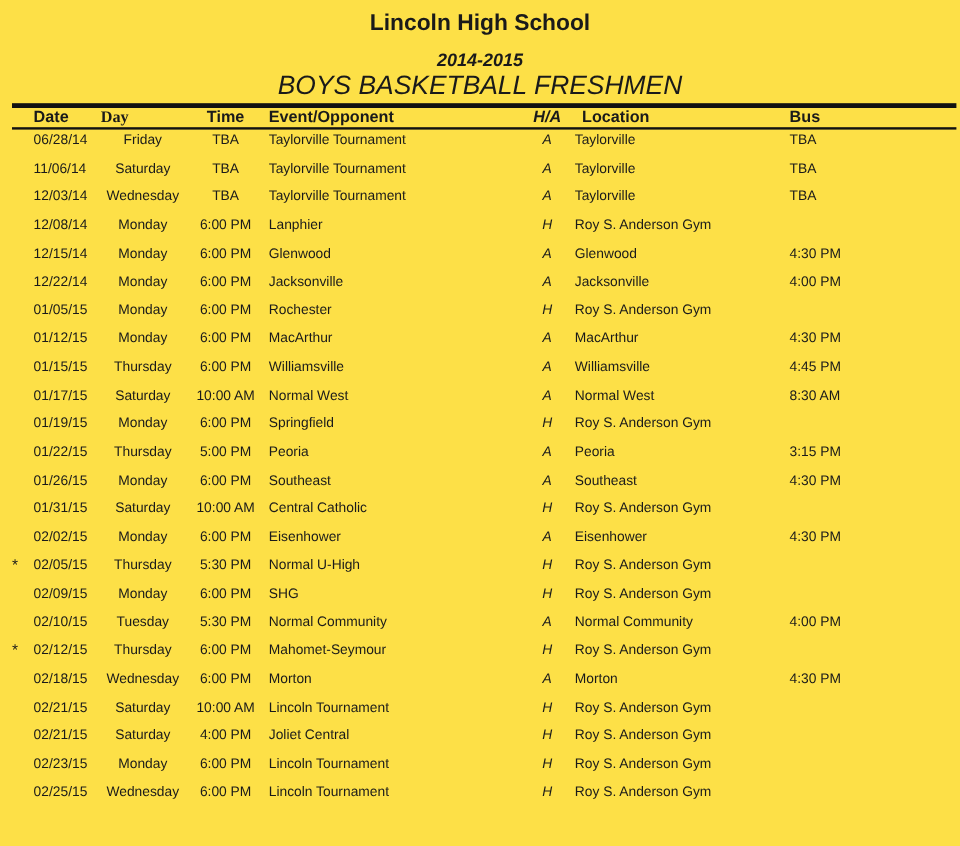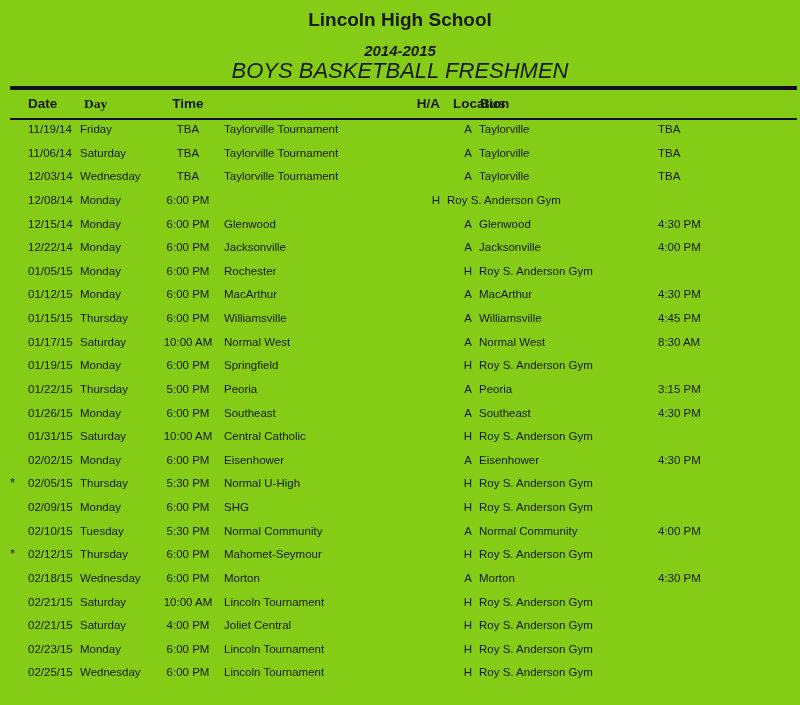--- a/index.html
+++ b/index.html
@@ -6,21 +6,21 @@
     margin: 0;
     padding: 0;
     background: #ffffff;
     font-family: "Liberation Sans", sans-serif;
     color: #1a1a1a;
   }
   .page {
     position: relative;
     width: 800px;
     height: 705px;
-    background: #84cc16;
+    background: #fde047;
     overflow: hidden;
   }
   .titles {
     text-align: center;
     padding-top: 9px;
   }
   .school-name {
     font-size: 19px;
     font-weight: bold;
     line-height: 21px;
@@ -48,41 +48,41 @@
     width: 787px;
     background: #111111;
   }
   .rule.thick { height: 3.5px; margin-top: 3px; }
   .rule.thin  { height: 2px; }
   .grid {
     display: grid;
     grid-template-columns: 26px 54px 78px 60px 222px 32px 178px 1fr;
   }
   .header-row {
-    height: 28px;
+    height: 16px;
     align-items: center;
     font-size: 13.5px;
     font-weight: bold;
   }
   .data-row {
     height: 23.63px;
     font-size: 11.5px;
   }
   .data-row .c {
     padding-top: 3.5px;
     line-height: 12.5px;
   }
   .c { white-space: nowrap; }
   .c.star     { padding-left: 10px; font-size: 13px; }
   .c.date     { padding-left: 2px; }
-  .c.day      { text-align: left; }
+  .c.day      { text-align: center; }
   .header-row .c.day { text-align: left; padding-left: 4px; font-family: Liberation Serif, serif; }
   .c.time     { text-align: center; }
   .c.event    { padding-left: 6px; }
-  .c.ha       { text-align: right; }
+  .c.ha       { text-align: center; font-style: italic; }
   .c.location { padding-left: 7px; }
   .header-row .c.location { padding-left: 13px; }
   .c.bus      { padding-left: 8px; }
 </style>
 </head>
 <body>
 
 <div class="page">
 
   <div class="titles">
@@ -91,31 +91,32 @@
     <div class="team">BOYS BASKETBALL FRESHMEN</div>
   </div>
 
   <div class="rule thick"></div>
 
   <div class="grid header-row">
     <div class="c star"></div>
     <div class="c date">Date</div>
     <div class="c day">Day</div>
     <div class="c time">Time</div>
+    <div class="c event">Event/Opponent</div>
     <div class="c ha">H/A</div>
     <div class="c location">Location</div>
     <div class="c bus">Bus</div>
   </div>
 
   <div class="rule thin"></div>
 
   <div id="rows">
       <div class="grid data-row">
         <div class="c star"></div>
-        <div class="c date">11/19/14</div>
+        <div class="c date">06/28/14</div>
         <div class="c day">Friday</div>
         <div class="c time">TBA</div>
         <div class="c event">Taylorville Tournament</div>
         <div class="c ha">A</div>
         <div class="c location">Taylorville</div>
         <div class="c bus">TBA</div>
       </div>
       <div class="grid data-row">
         <div class="c star"></div>
         <div class="c date">11/06/14</div>
@@ -134,20 +135,21 @@
         <div class="c event">Taylorville Tournament</div>
         <div class="c ha">A</div>
         <div class="c location">Taylorville</div>
         <div class="c bus">TBA</div>
       </div>
       <div class="grid data-row">
         <div class="c star"></div>
         <div class="c date">12/08/14</div>
         <div class="c day">Monday</div>
         <div class="c time">6:00 PM</div>
+        <div class="c event">Lanphier</div>
         <div class="c ha">H</div>
         <div class="c location">Roy S. Anderson Gym</div>
         <div class="c bus"></div>
       </div>
       <div class="grid data-row">
         <div class="c star"></div>
         <div class="c date">12/15/14</div>
         <div class="c day">Monday</div>
         <div class="c time">6:00 PM</div>
         <div class="c event">Glenwood</div>

